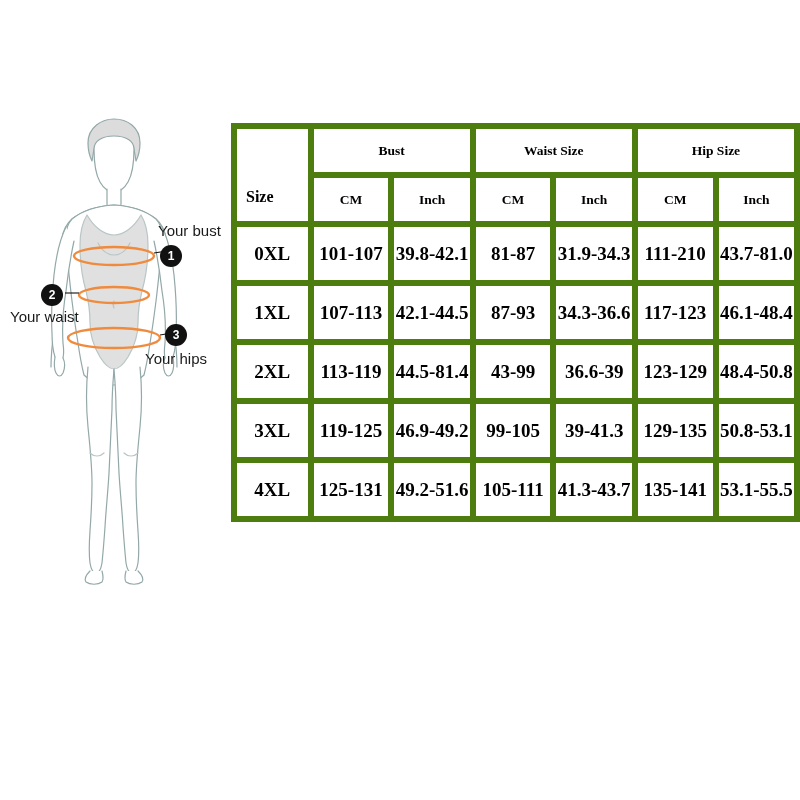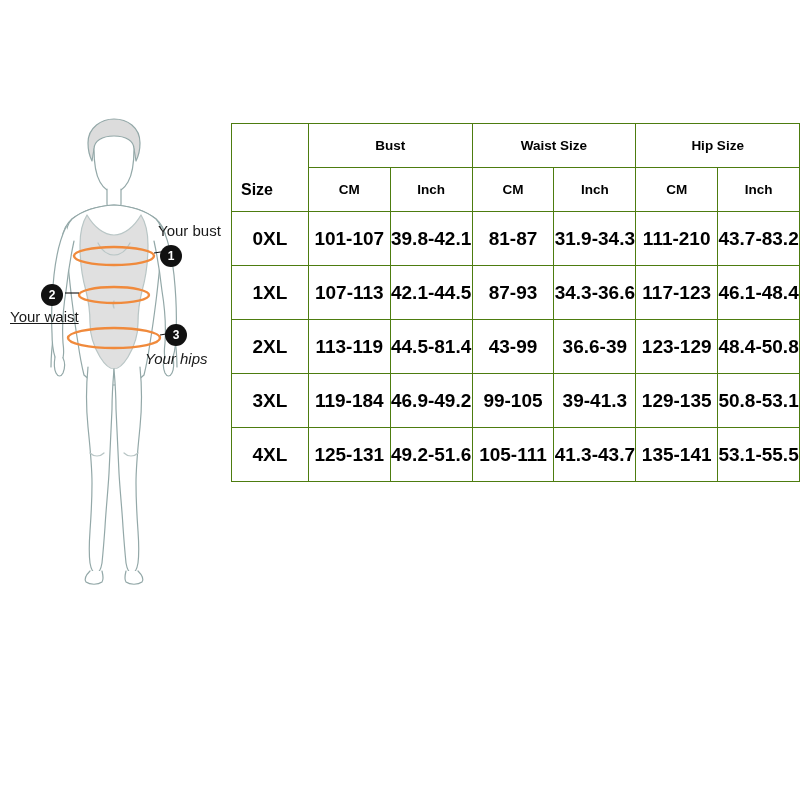--- a/index.html
+++ b/index.html
@@ -52,38 +52,38 @@
     position: absolute;
     font-size: 15px;
     color: #1a1a1a;
     font-family: "Liberation Sans", sans-serif;
     white-space: nowrap;
   }
 
   #badge-1 { left: 150px; top: 140px; }
   #label-1 { left: 148px; top: 117px; }
   #badge-2 { left: 31px; top: 179px; }
-  #label-2 { left: 0px; top: 203px; text-decoration: underline; }
+  #label-2 { left: 0px; top: 203px; }
   #badge-3 { left: 155px; top: 219px; }
-  #label-3 { left: 135px; top: 245px; font-style: italic; }
+  #label-3 { left: 135px; top: 245px; }
 
   
   #size-table {
     position: absolute;
     left: 231px;
     top: 123px;
     border-collapse: collapse;
     table-layout: fixed;
   }
   #size-table th,
   #size-table td {
-    border: 1px solid #4d7c0f;
+    border: 6px solid #4d7c0f;
     text-align: center;
     vertical-align: middle;
-    font-family: Liberation Sans, sans-serif;
+    font-family: Liberation Serif, serif;
     color: #000000;
     padding: 0;
   }
   #size-table thead th {
     font-size: 13.5px;
     font-weight: bold;
     height: 43px;
   }
   #size-table tbody td {
     font-size: 19px;
@@ -235,21 +235,21 @@
       </tr>
     </thead>
     <tbody>
       <tr>
         <td>0XL</td>
         <td>101-107</td>
         <td>39.8-42.1</td>
         <td>81-87</td>
         <td>31.9-34.3</td>
         <td>111-210</td>
-        <td>43.7-83.2</td>
+        <td>43.7-81.0</td>
       </tr>
       <tr>
         <td>1XL</td>
         <td>107-113</td>
         <td>42.1-44.5</td>
         <td>87-93</td>
         <td>34.3-36.6</td>
         <td>117-123</td>
         <td>46.1-48.4</td>
       </tr>
@@ -257,21 +257,21 @@
         <td>2XL</td>
         <td>113-119</td>
         <td>44.5-81.4</td>
         <td>43-99</td>
         <td>36.6-39</td>
         <td>123-129</td>
         <td>48.4-50.8</td>
       </tr>
       <tr>
         <td>3XL</td>
-        <td>119-184</td>
+        <td>119-125</td>
         <td>46.9-49.2</td>
         <td>99-105</td>
         <td>39-41.3</td>
         <td>129-135</td>
         <td>50.8-53.1</td>
       </tr>
       <tr>
         <td>4XL</td>
         <td>125-131</td>
         <td>49.2-51.6</td>

